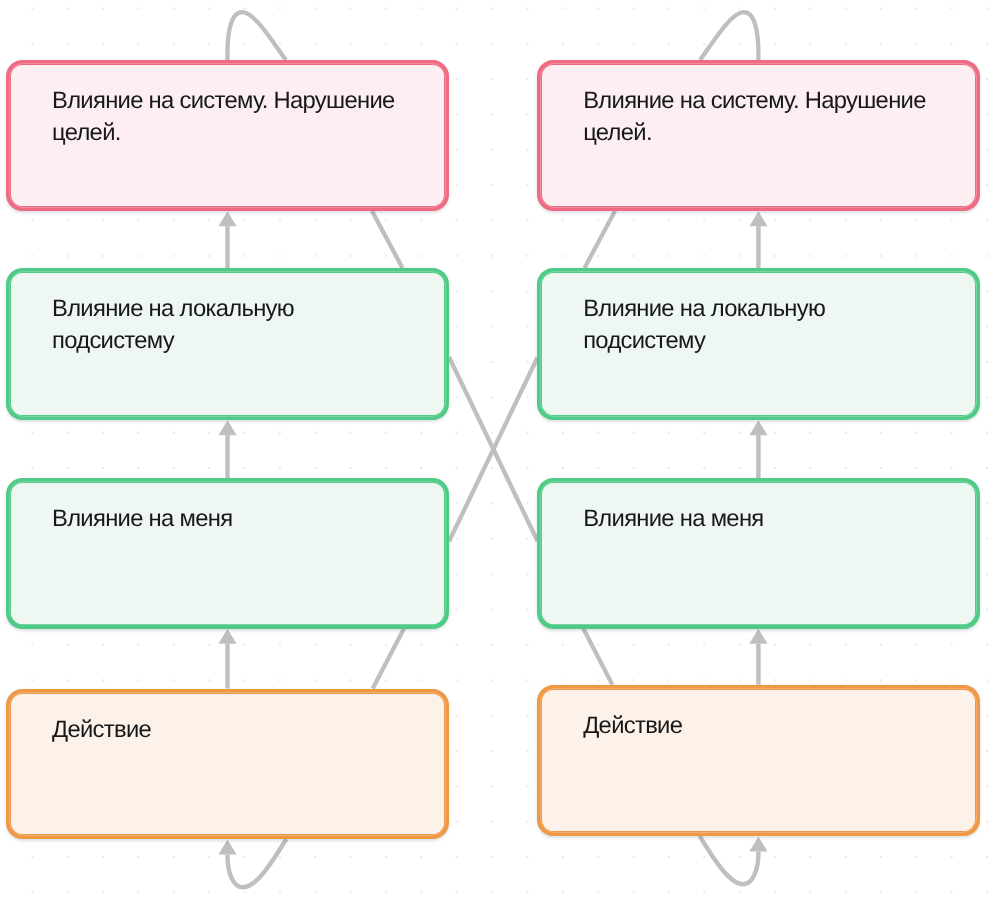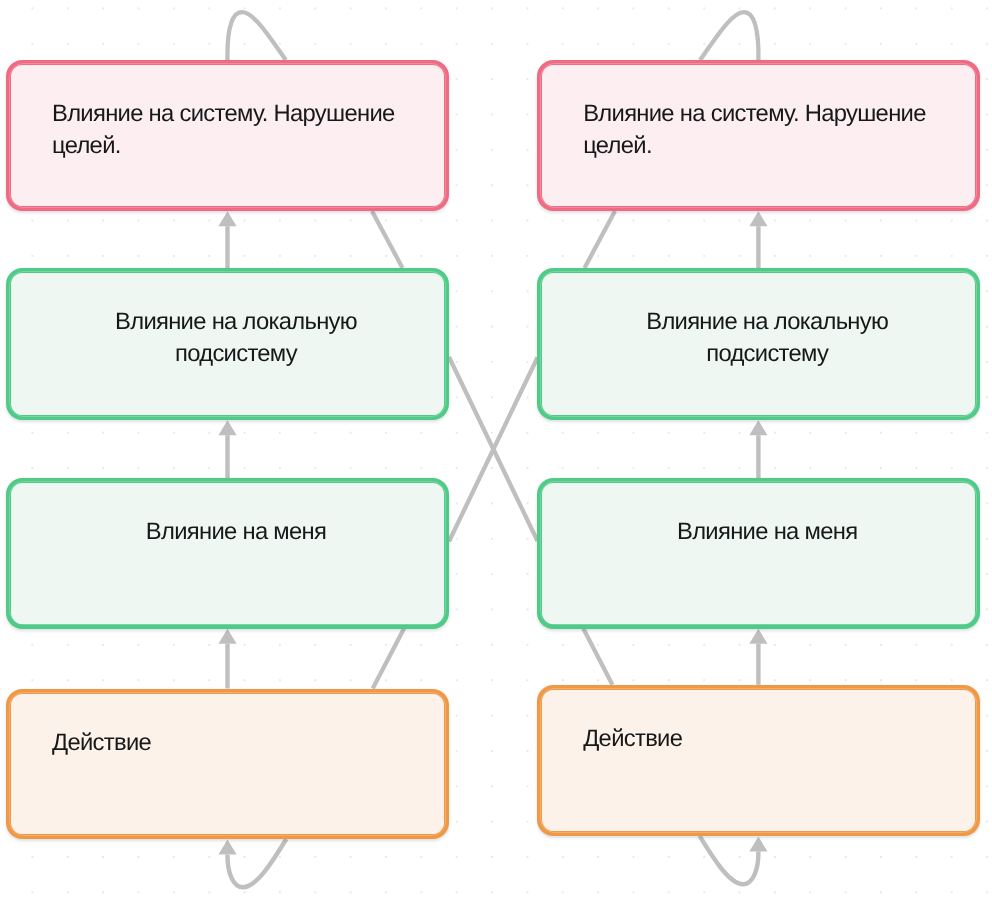--- a/index.html
+++ b/index.html
@@ -24,27 +24,27 @@
   .node {
     position:absolute; box-sizing:border-box;
     border-radius:16.4px; border-style:solid; border-width:5px;
     box-shadow:0 1.5px 3px rgba(60,70,75,0.17);
   }
   .node::after {
     content:""; position:absolute; left:-1.8px; top:-1.8px; right:-1.8px; bottom:-1.8px;
     border-radius:14.6px; border:1px solid rgba(255,255,255,0.22); pointer-events:none;
   }
   .node .label {
-    position:absolute; left:41.5px; top:33px; right:24px;
+    position:absolute; left:41.5px; top:20px; right:24px;
     font-size:23.8px; line-height:31.7px; letter-spacing:-0.7px;
     color:#16181a; white-space:pre-line;
     transform:translateZ(0);
   }
   .n-pink   { border-color:#ef6b83; background:#fceef1; }
-  .n-green  { border-color:#4fcb87; background:#eef7f2;text-align:center; }
+  .n-green  { border-color:#4fcb87; background:#eef7f2; }
   .n-orange { border-color:#ef9845; background:#fdf2e9;text-decoration:underline; }
 </style>
 </head>
 <body>
 
 <div class="board">
   <div class="dot-grid"></div>
 
   <svg class="edges" viewBox="0 0 992 901" width="992" height="901" xmlns="http://www.w3.org/2000/svg">
 

